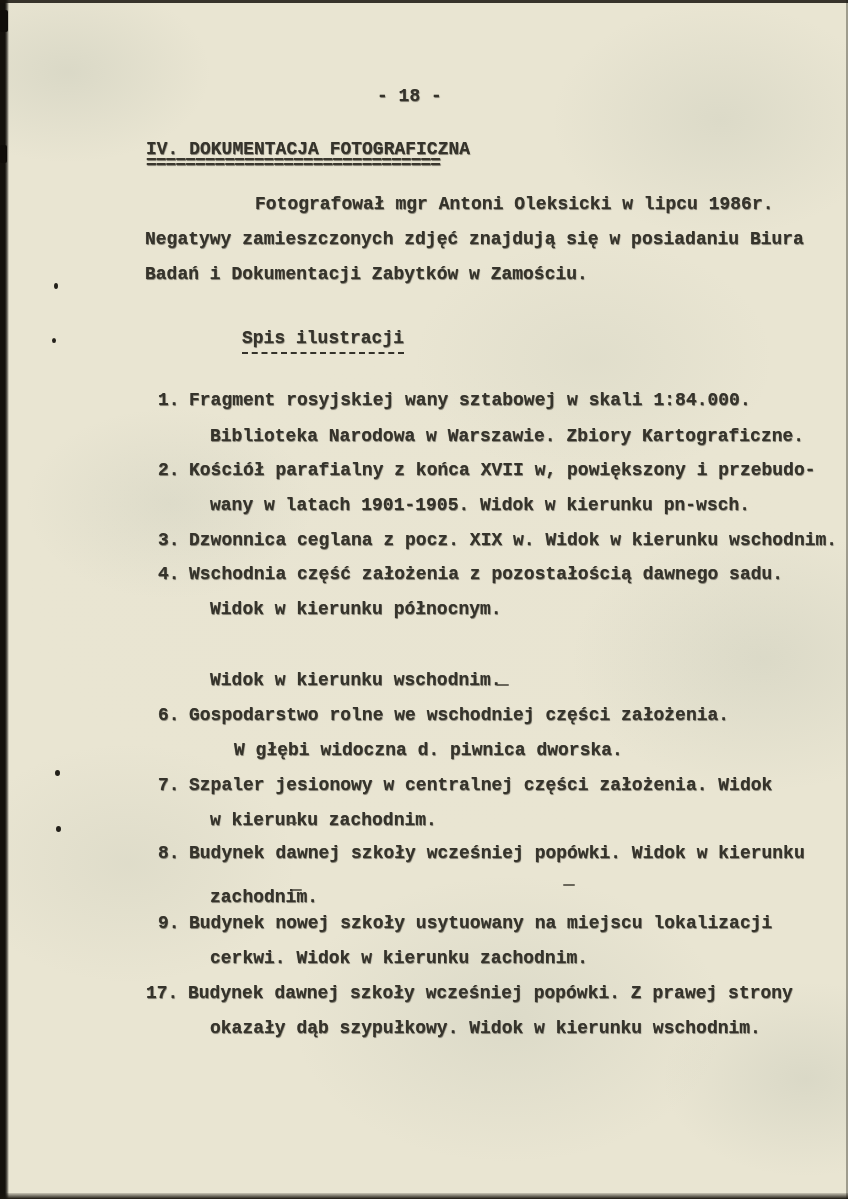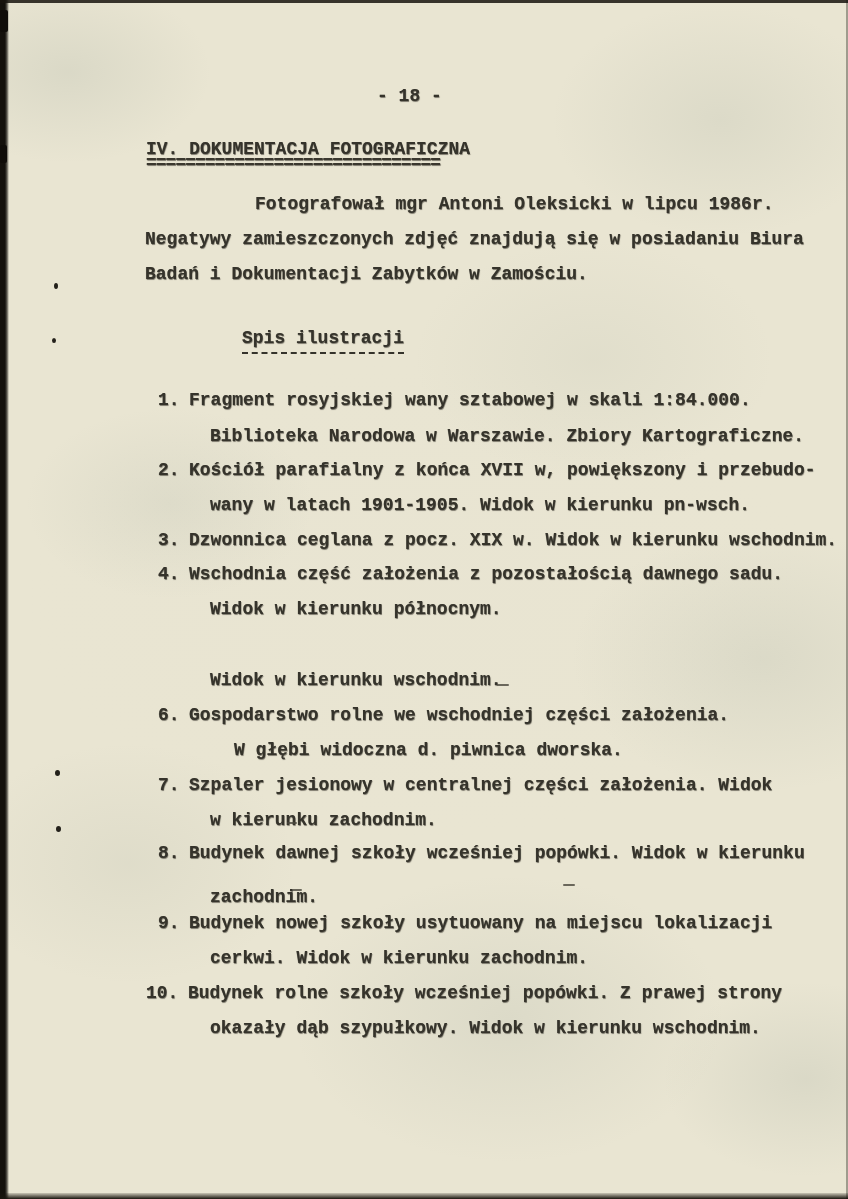--- a/index.html
+++ b/index.html
@@ -82,21 +82,21 @@
 
   <div class="tl" style="left:158px;top:775px;"><span class="num">7.</span><span>Szpaler jesionowy w centralnej części założenia. Widok</span></div>
   <div class="tl" style="left:210px;top:810px;">w kierunku zachodnim.</div>
 
   <div class="tl" style="left:158px;top:843px;"><span class="num">8.</span><span>Budynek dawnej szkoły wcześniej popówki. Widok w kierunku</span></div>
   <div class="tl" style="left:210px;top:847px;margin-top:40px;">zachodnim.</div>
 
   <div class="tl" style="left:158px;top:913px;"><span class="num">9.</span><span>Budynek nowej szkoły usytuowany na miejscu lokalizacji</span></div>
   <div class="tl" style="left:210px;top:948px;">cerkwi. Widok w kierunku zachodnim.</div>
 
-  <div class="tl" style="left:146px;top:983px;"><span class="num" style="min-width:33px;">10.</span><span>Budynek rolne szkoły wcześniej popówki. Z prawej strony</span></div>
+  <div class="tl" style="left:146px;top:983px;"><span class="num" style="min-width:33px;">17.</span><span>Budynek dawnej szkoły wcześniej popówki. Z prawej strony</span></div>
   <div class="tl" style="left:210px;top:1018px;text-align:right;">okazały dąb szypułkowy. Widok w kierunku wschodnim.</div>
 
   <div class="edge-left"></div>
   <div class="edge-top"></div>
   <div class="edge-bottom"></div>
   <div class="edge-right"></div>
   <div class="edge-blob" style="left:0;top:10px;width:8px;height:22px;"></div>
   <div class="edge-blob" style="left:0;top:145px;width:7px;height:18px;"></div>
 
   <div class="speck" style="left:54px;top:283px;width:4px;height:6px;"></div>

